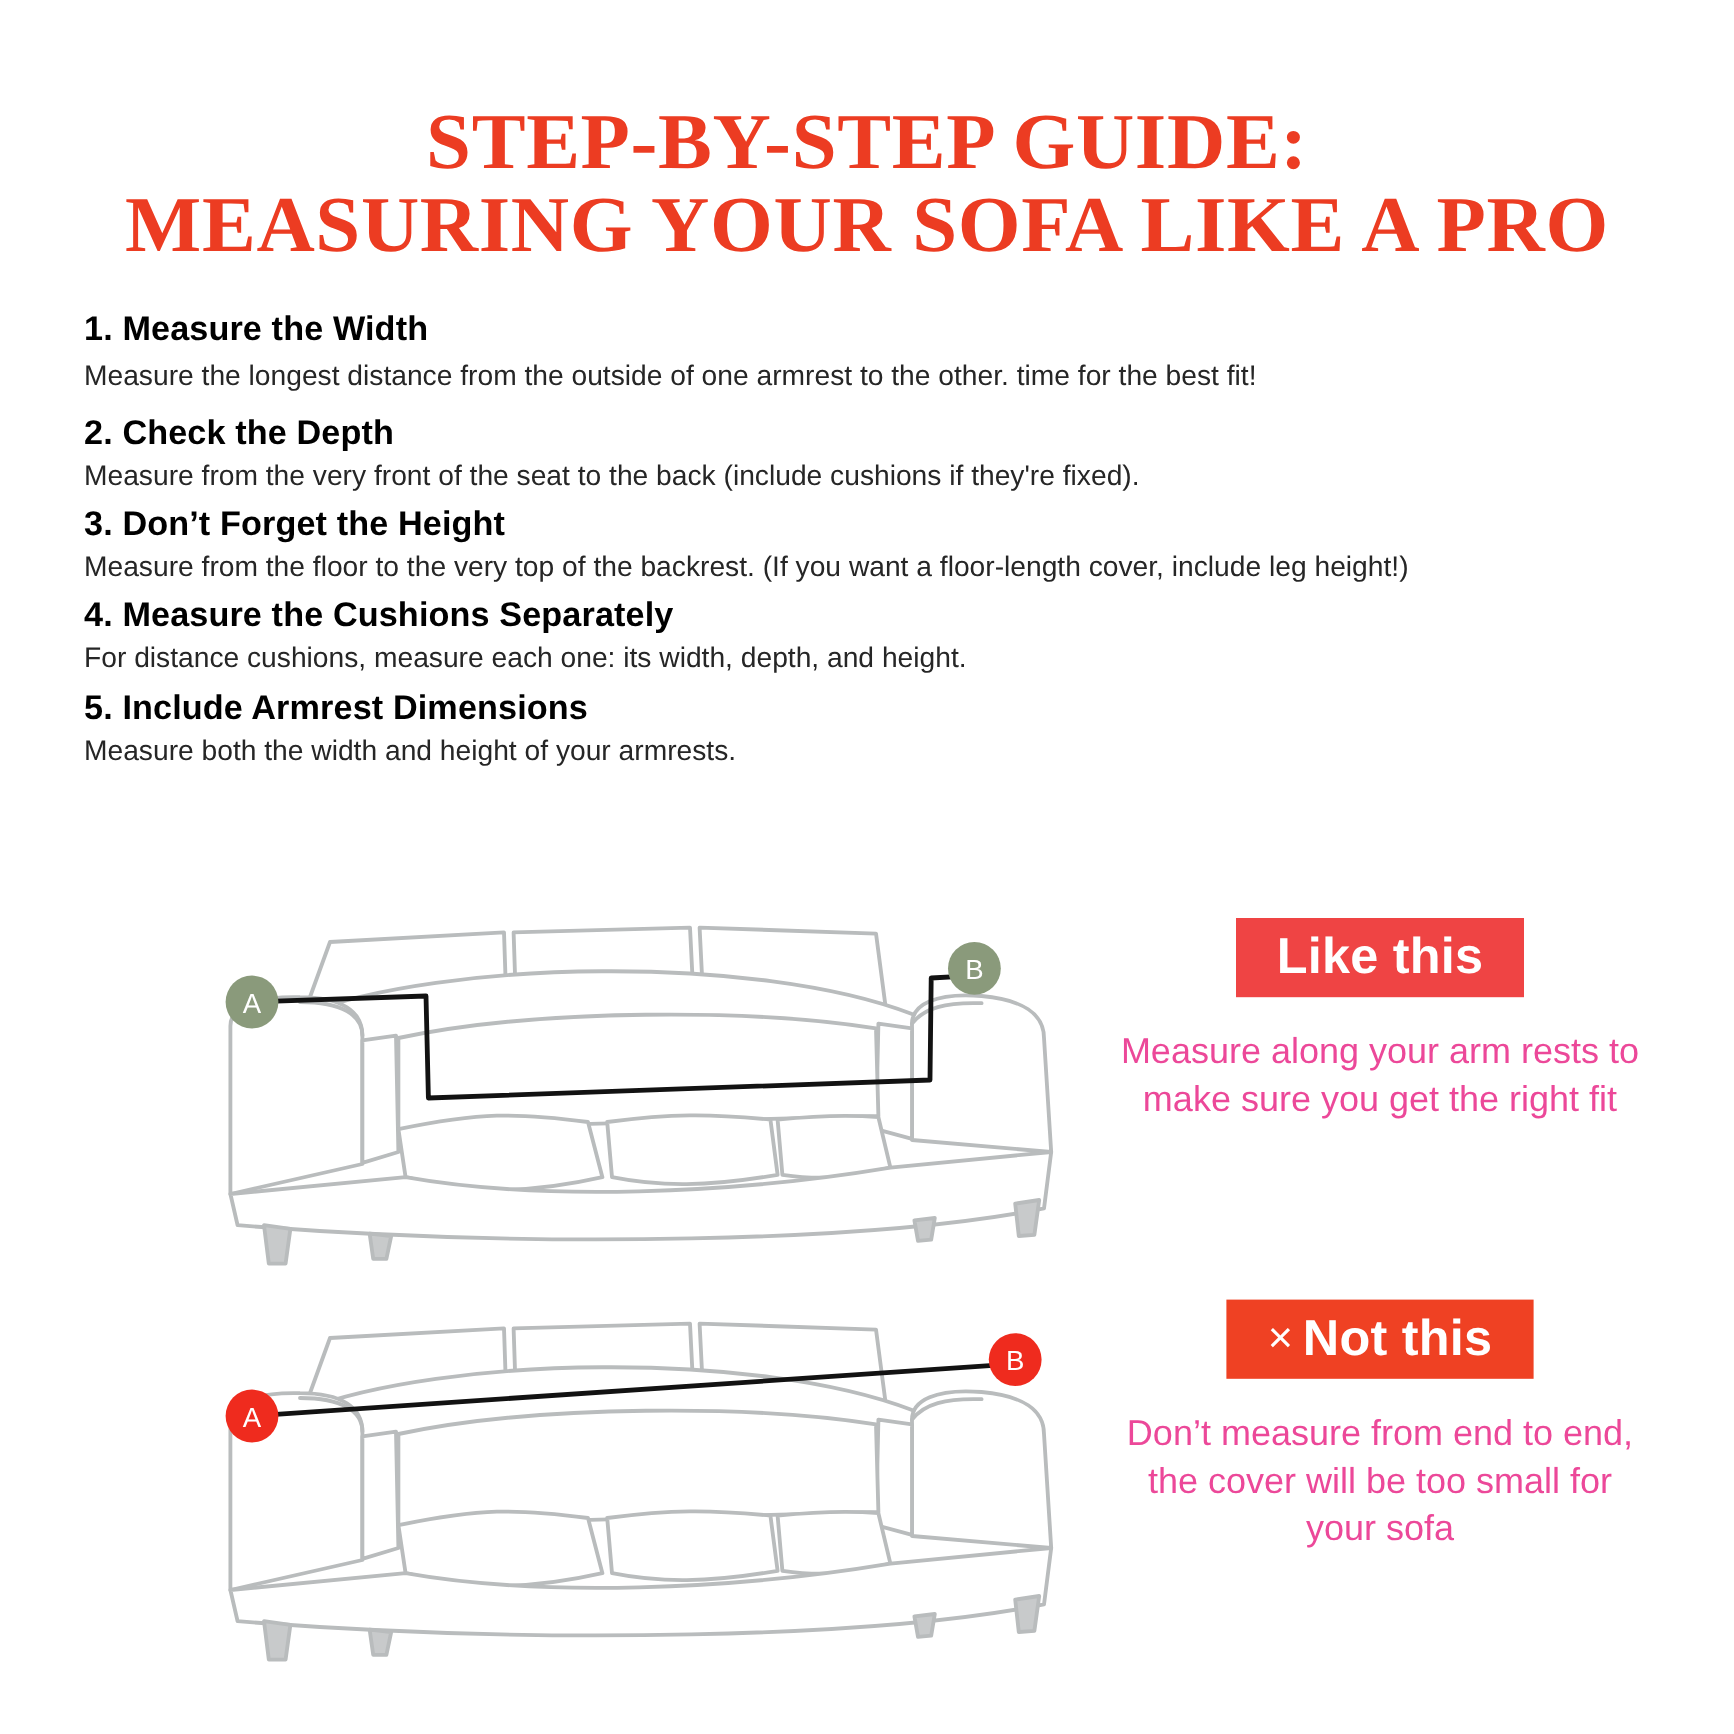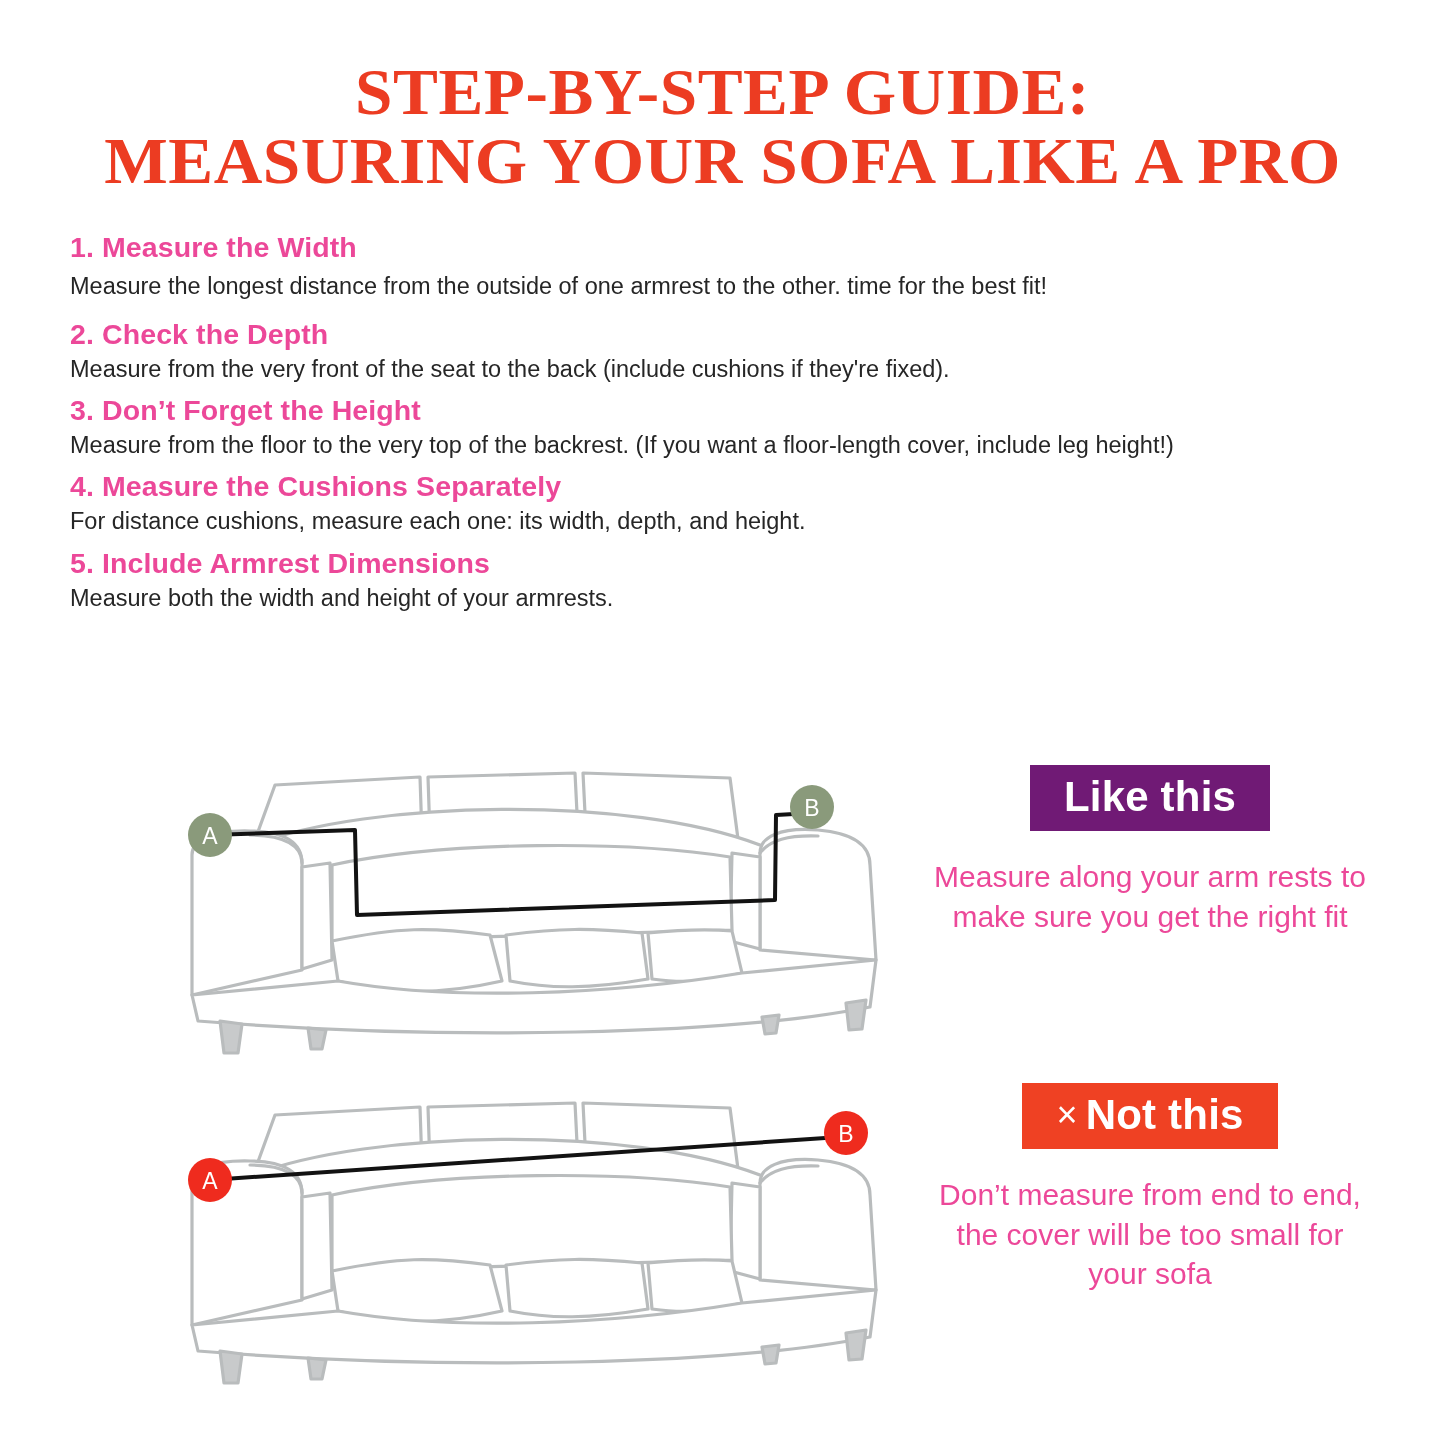--- a/index.html
+++ b/index.html
@@ -12,21 +12,21 @@
     height: 1445px;
     font-family: "Liberation Sans", sans-serif;
     color: #1a1a1a;
     overflow: hidden;
   }
   .page {
     position: relative;
     width: 1445px;
     height: 1445px;
     box-sizing: border-box;
-    padding: 58px 70px 0 70px;
+    padding: 85px 70px 0 70px;
   }
   
   .title-block {
     text-align: center;
     color: #ec3c22;
     font-family: "Liberation Serif", serif;
     font-weight: bold;
     letter-spacing: 0.5px;
     line-height: 1.04;
   }
@@ -43,21 +43,21 @@
     transform: scaleX(1.02);
   }
   
   .steps {
     margin-top: 36px;
   }
   .step {
     margin-bottom: 16px;
   }
   .step-title {
-    color: #ec4899;
+    color: #000000;
     font-size: 28.5px;
     font-weight: bold;
     margin: 0 0 4px 0;
     letter-spacing: 0.1px;
   }
   .step-body {
     font-size: 23.5px;
     color: #262626;
     margin: 0;
     line-height: 1.25;
@@ -96,21 +96,21 @@
 
   .badge {
     display: inline-block;
     color: #ffffff;
     font-size: 42px;
     font-weight: bold;
     padding: 10px 34px 12px 34px;
     line-height: 1.05;
     letter-spacing: 0.2px;
   }
-  .badge.good { background: #701a75; }
+  .badge.good { background: #ef4444; }
   .badge.bad  { background: #ef4123; }
   .badge .x-mark {
     font-size: 36px;
     font-weight: normal;
     margin-right: 8px;
     vertical-align: 2px;
   }
   .callout-text {
     margin-top: 26px;
     font-size: 30px;

